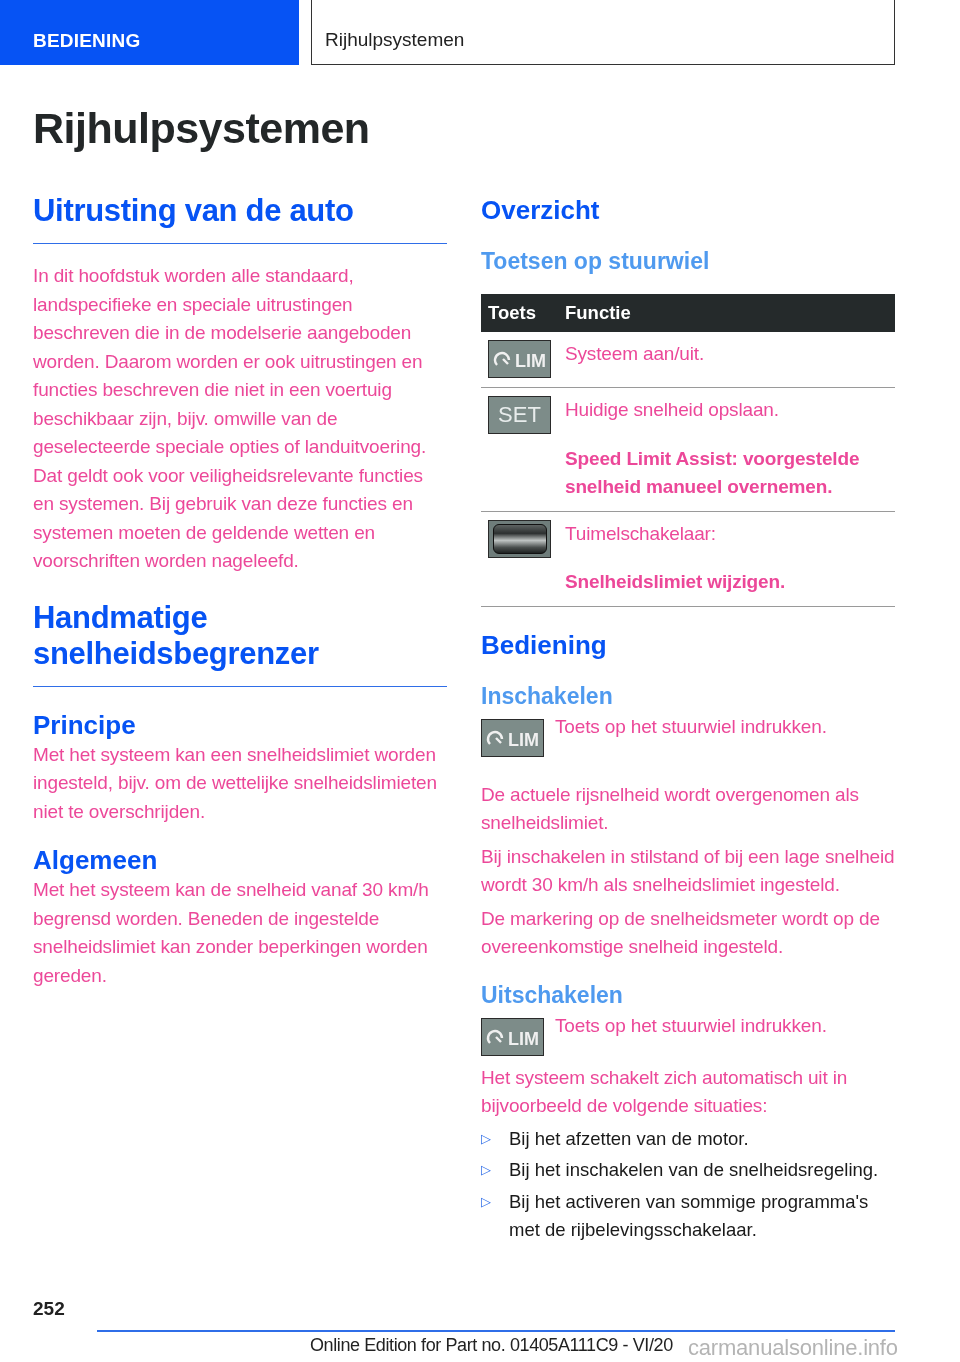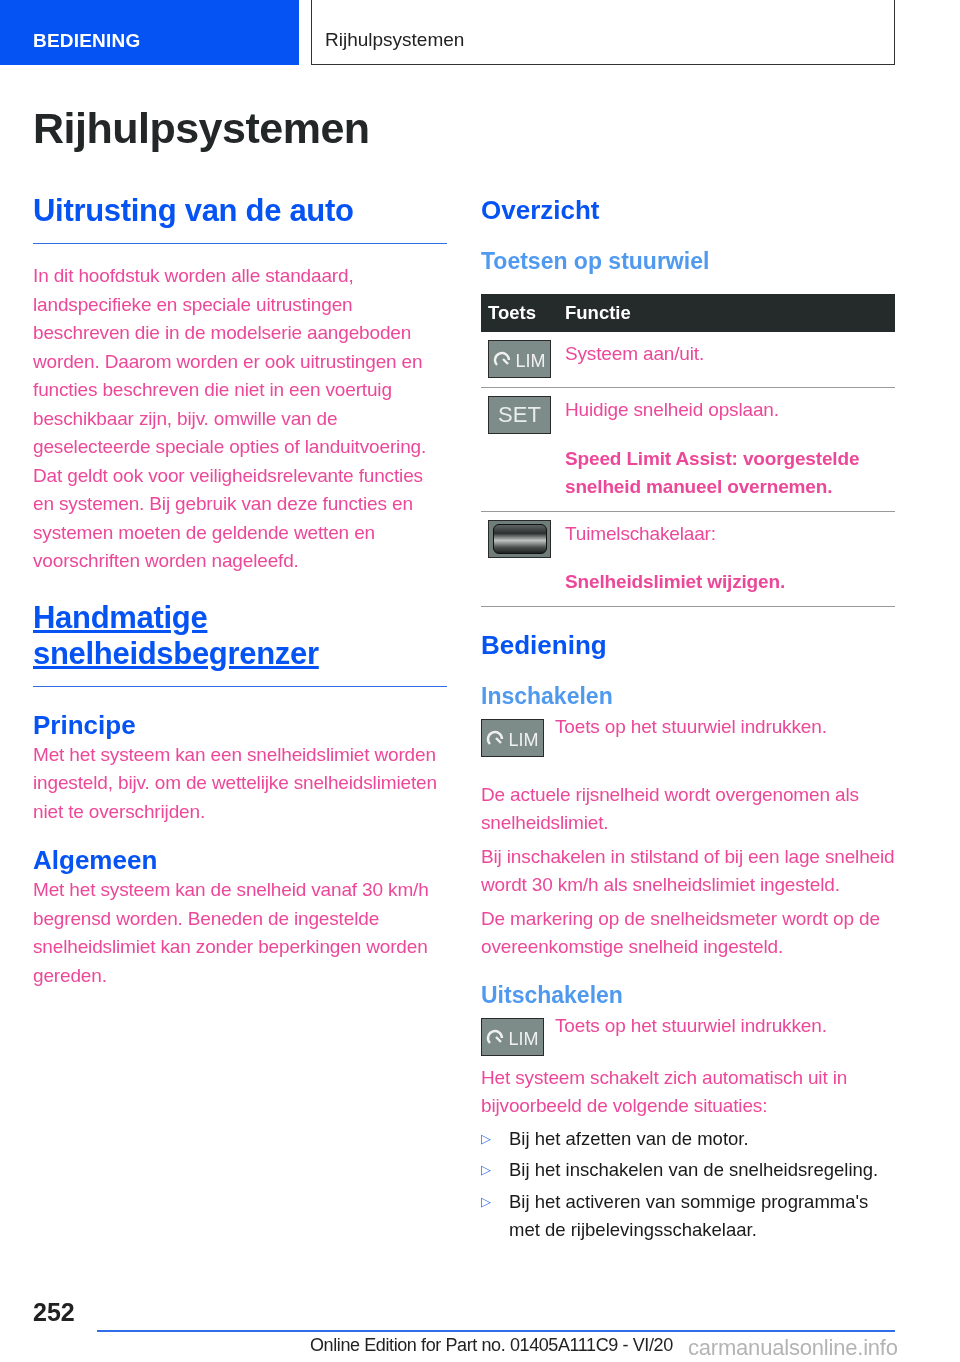--- a/index.html
+++ b/index.html
@@ -26,54 +26,54 @@
 
     
     .tbl { width: 414px; border-collapse: collapse; }
     .tbl th { background: #252a2b; color: #fff; font-weight: bold; font-size: 18.5px; text-align: left; height: 38px; padding: 0; }
     .tbl th.c1 { padding-left: 7px; width: 75px; }
     .tbl td { vertical-align: top; border-bottom: 1.5px solid #9a9a9a; padding: 8px 0 9px 0; }
     .tbl td.c1 { padding-left: 7px; width: 84px; }
     .tbl td .p + .p { margin-top: 20px; font-weight: bold; }
 
     .key { width: 63px; height: 38px; background: #7d8c89; border: 1.5px solid #2a2a2a; display: flex; align-items: center; justify-content: center; color: #eef; font-size: 20px; }
-    .key .lim { font-weight: normal; font-size: 18px; color: #f0f0f0; margin-left: 2px; margin-top: 5px; }
+    .key .lim { font-weight: bold; font-size: 18px; color: #f0f0f0; margin-left: 2px; margin-top: 5px; }
     .key.set { color: #e8ecec; font-size: 22px; }
     .key.rocker { background: #6f7d7b; padding: 3px; }
     .rocker-inner { width: 54px; height: 30px; border-radius: 6px; background: linear-gradient(#5e6362 0%, #2c3030 30%, #bfc4c3 55%, #4a4f4e 80%, #1e2121 100%); border: 1px solid #111; }
 
     .key-line { display: flex; align-items: flex-start; margin-top: 8px; }
     .key-line .key { flex: 0 0 63px; margin-right: 11px; }
 
     ul.bul { list-style: none; margin-top: 4px; }
     ul.bul li { display: flex; font-size: 18.5px; line-height: 28.5px; margin-top: 3px; }
     ul.bul li .tri { flex: 0 0 28px; color: #2f6ee8; font-size: 13px; line-height: 28.5px; }
 
-    .footer-num { position: absolute; left: 33px; top: 1298px; font-size: 25px; font-weight: bold; color: #222; }
+    .footer-num { position: absolute; left: 33px; top: 1298px; font-size: 19px; font-weight: bold; color: #222; }
     .footer-rule { position: absolute; left: 97px; top: 1330px; width: 798px; height: 2px; background: #2f6ee8; }
     .footer-text { position: absolute; left: 310px; top: 1335px; font-size: 18px; color: #222; letter-spacing: -0.4px; }
     .watermark { position: absolute; left: 688px; top: 1335px; font-size: 22px; color: #b4b4b4; letter-spacing: -0.2px; }
   </style>
 </head>
 <body>
 
 <div class="hdr-tab">
   <span>BEDIENING</span>
 </div>
 <div class="hdr-box">
   <span>Rijhulpsystemen</span>
 </div>
 
 <h1 class="page-title">Rijhulpsystemen</h1>
 
 <div class="col-left">
   <h2 class="h2 rule" style="margin-top:3px;">Uitrusting van de auto</h2>
   <p class="p" style="margin-top:18px;">In dit hoofdstuk worden alle standaard, landspecifieke en speciale uitrustingen beschreven die in de modelserie aangeboden worden. Daarom worden er ook uitrustingen en functies beschreven die niet in een voertuig beschikbaar zijn, bijv. omwille van de geselecteerde speciale opties of landuitvoering. Dat geldt ook voor veiligheidsrelevante functies en systemen. Bij gebruik van deze functies en systemen moeten de geldende wetten en voorschriften worden nageleefd.</p>
 
-  <h2 class="h2 rule" style="margin-top:24px;text-decoration:underline;">Handmatige snelheidsbegrenzer</h2>
+  <h2 class="h2 rule" style="margin-top:24px;">Handmatige snelheidsbegrenzer</h2>
 
   <h3 class="h3" style="margin-top:22px;">Principe</h3>
   <p class="p">Met het systeem kan een snelheidslimiet worden ingesteld, bijv. om de wettelijke snelheidslimieten niet te overschrijden.</p>
 
   <h3 class="h3" style="margin-top:18px;">Algemeen</h3>
   <p class="p">Met het systeem kan de snelheid vanaf 30 km/h begrensd worden. Beneden de ingestelde snelheidslimiet kan zonder beperkingen worden gereden.</p>
 </div>
 
 <div class="col-right">
   <h3 class="h3" style="margin-top:4px;">Overzicht</h3>

